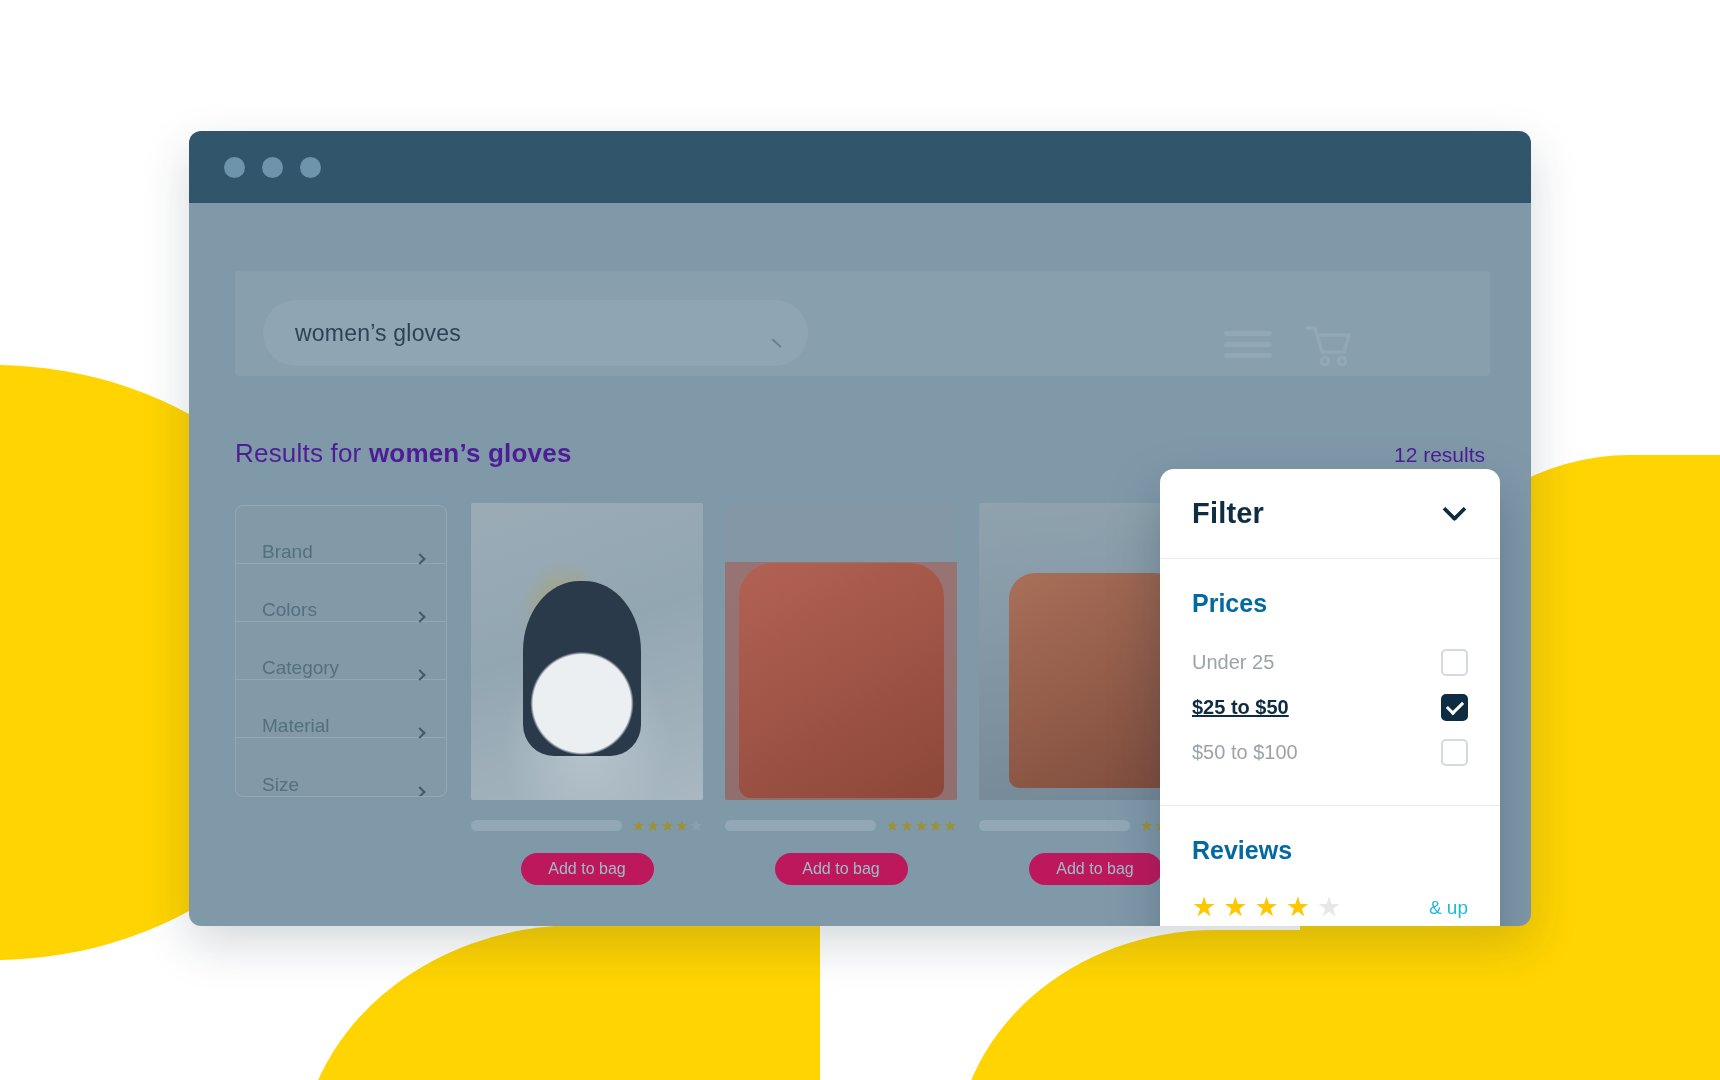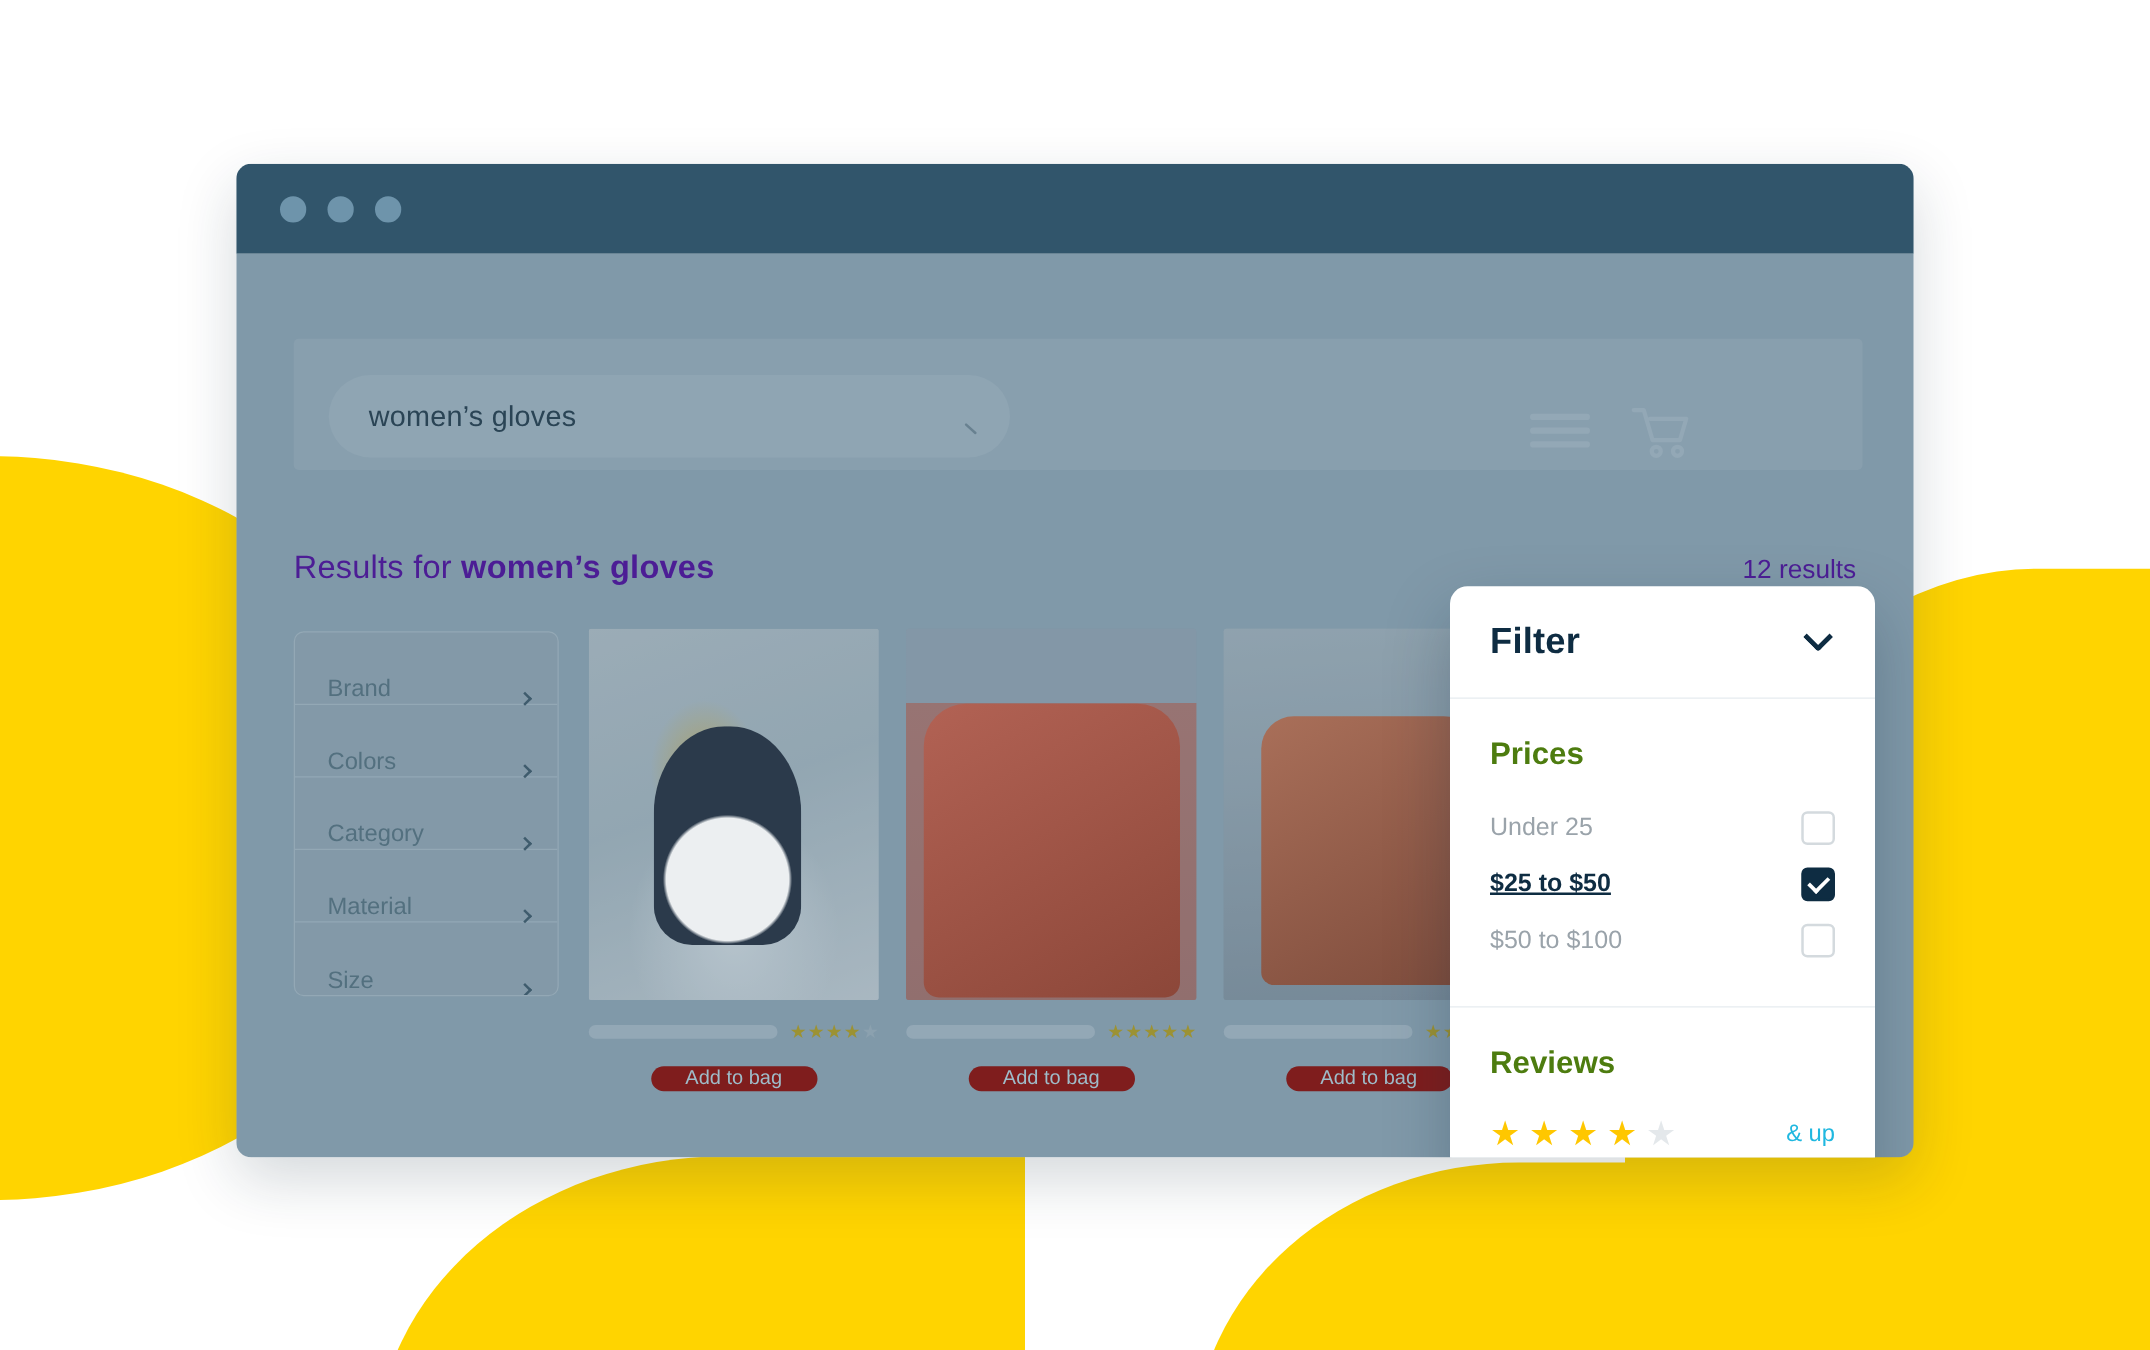--- a/index.html
+++ b/index.html
@@ -202,23 +202,23 @@
   .ph-bar {
     height: 11px; border-radius: 6px;
     background: #93A8B6; flex: 1;
   }
   .mini-stars { display: flex; gap: 1px; flex-shrink: 0; }
   .mini-stars span { font-size: 15px; line-height: 1; color: #9C9233; }
   .mini-stars span.off { color: #8BA1AF; }
   .btn-bag {
     display: block;
     margin: 20px auto 0;
-    width: 133px; height: 20px;
+    width: 133px; height: 32px;
     border-radius: 19px;
-    background: #7f1d1d;
+    background: #be185d;
     color: #9FBCC9;
     font-size: 16px;
     border: none;
     cursor: pointer;
   }
 
   
   .img1 { background:
       radial-gradient(ellipse 70px 90px at 40% 38%, #C9A93C 0%, rgba(201,169,60,0) 62%),
       radial-gradient(ellipse 120px 140px at 50% 82%, #DDE3E6 0%, rgba(221,227,230,0) 70%),
@@ -282,21 +282,21 @@
     border-bottom: 4px solid #0E2C42;
     border-right: 4px solid #0E2C42;
     transform: rotate(45deg);
     margin-bottom: 9px; margin-right: 5px;
     border-radius: 0 0 3px 0;
   }
 
   .modal-sec { padding: 30px 32px 26px; }
   .sec-title {
     font-size: 25px; font-weight: 700;
-    color: #4d7c0f; margin-bottom: 22px;
+    color: #0369a1; margin-bottom: 22px;
   }
   .price-row {
     display: flex; align-items: center;
     height: 45px;
     justify-content: space-between;
   }
   .price-label { flex: 1; font-size: 20px; color: #9AA3AA; }
   .price-row.sel .price-label { color: #0E2C42; font-weight: 700; text-decoration: underline; }
   .cbox {
     width: 27px; height: 27px;

